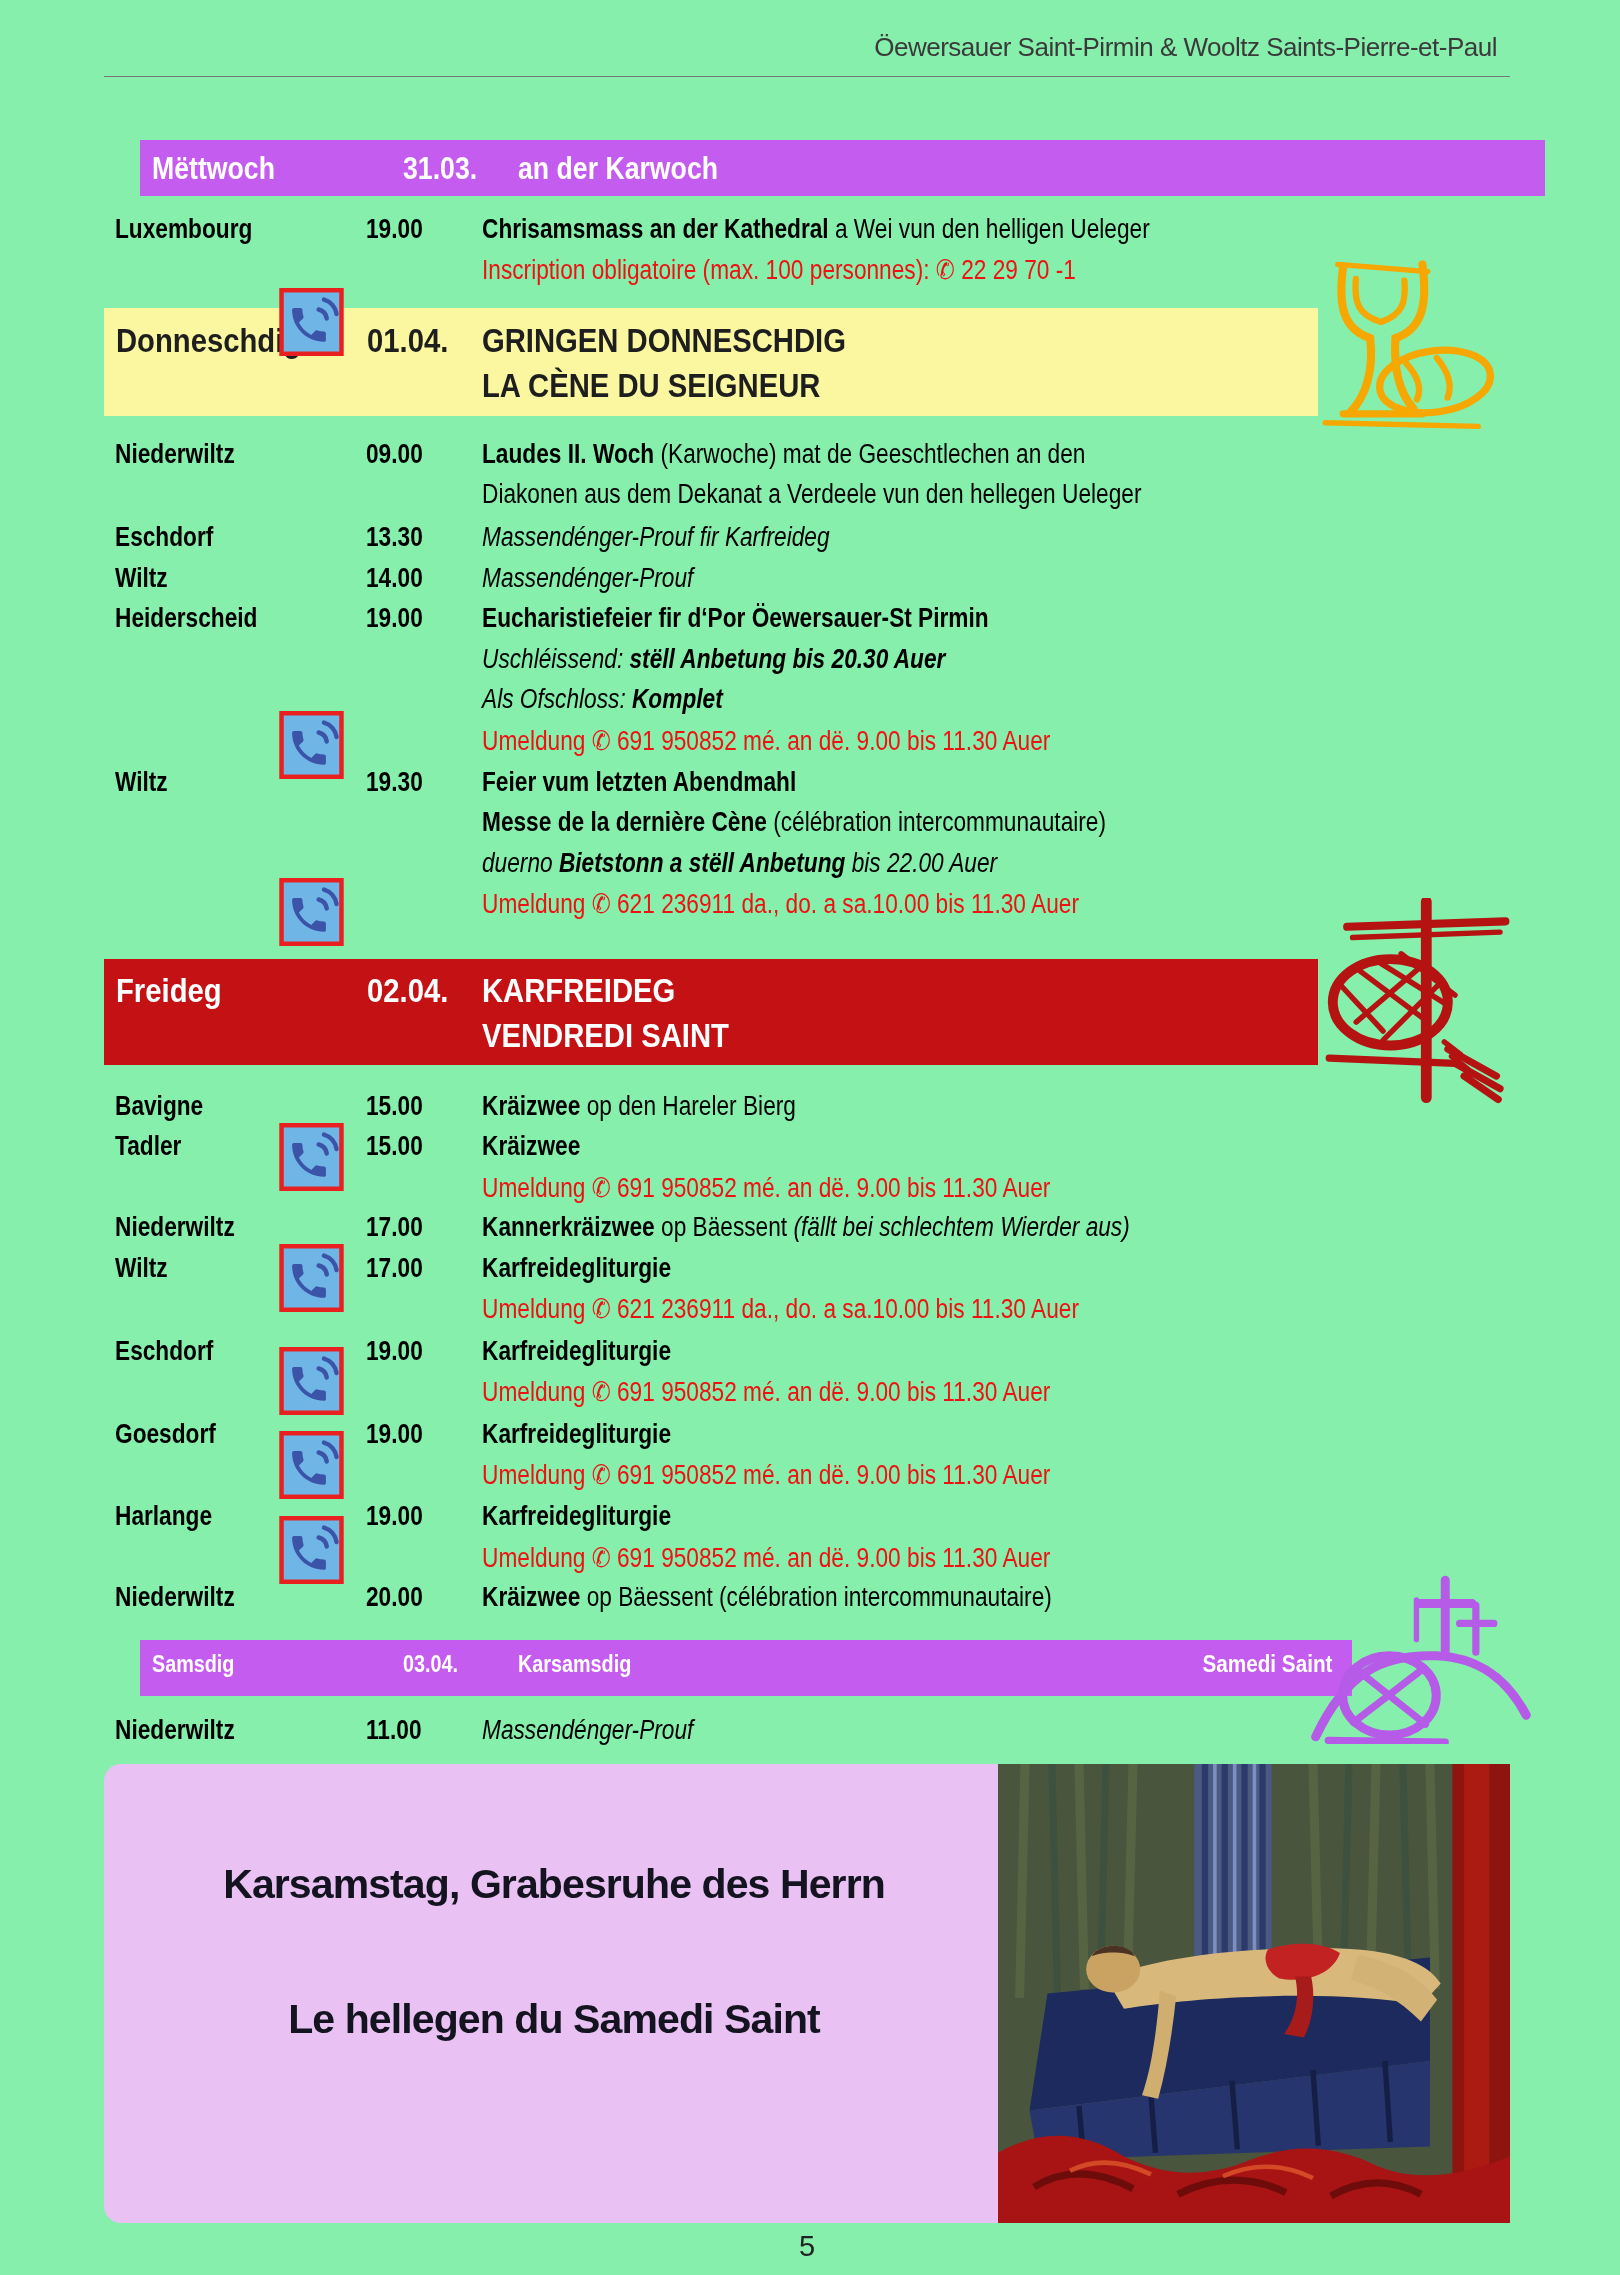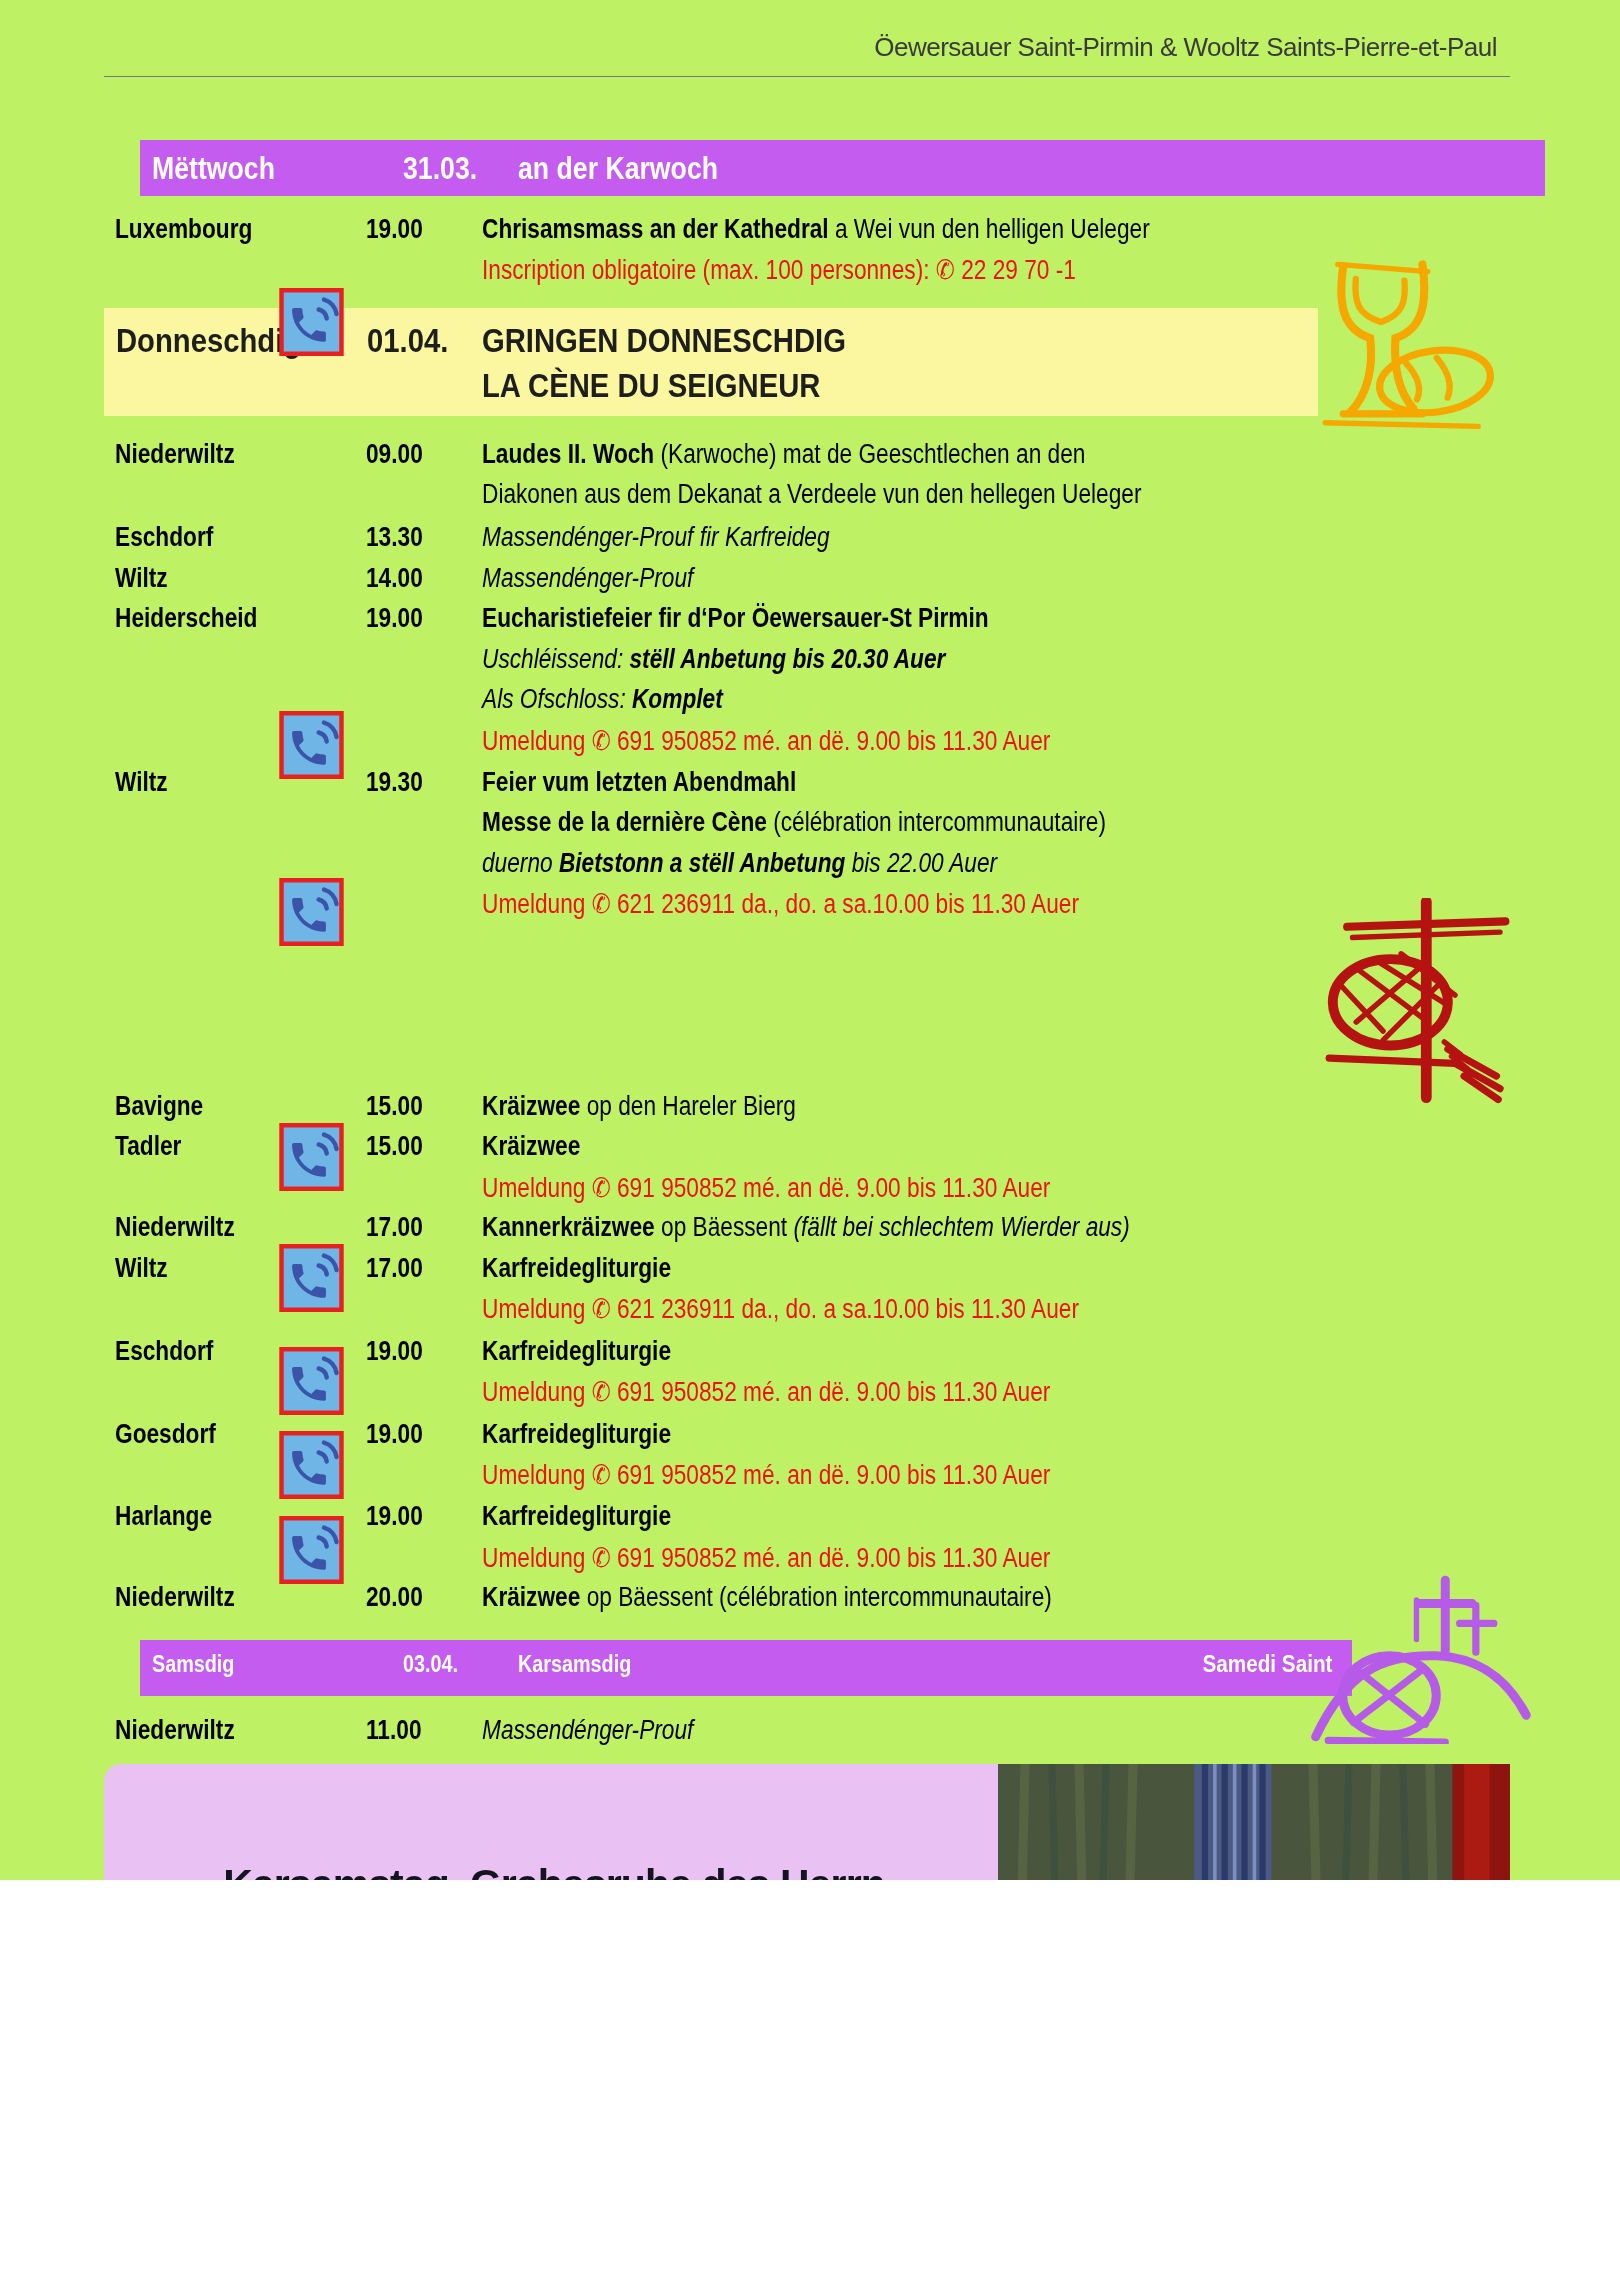--- a/index.html
+++ b/index.html
@@ -1,16 +1,16 @@
 <!DOCTYPE html>
 <html style="font-size:14.4px"><head>
 <meta charset="utf-8">
 <style>
   html,body{margin:0;padding:0;background:#ffffff;}
-  .page{position:relative;width:1620px;height:1880px;background:#bef264;
+  .page{position:relative;width:1620px;height:2275px;background:#86efac;
         font-family:"Liberation Sans",sans-serif;overflow:hidden;}
 
   
   .hdr{position:absolute;left:104px;top:32px;width:1393px;text-align:right;
        font-size:26px;color:#3a3a3a;letter-spacing:-0.5px;}
   .hdr-rule{position:absolute;left:104px;top:76px;width:1406px;border-top:1.8px solid #777;}
 
   
   .line{position:absolute;left:0;height:41px;font-size:27px;color:#000;white-space:nowrap;}
   .place{position:absolute;left:115px;font-weight:bold;transform:scaleX(0.84);transform-origin:0 50%;}
@@ -60,20 +60,26 @@
     <span class="ttl" style="top:10.8px;">an der Karwoch</span>
   </div>
 
   <div class="bar bar-yellow" style="top:308px;width:1214px;height:108px;font-size:34px;">
     <span class="day" style="top:12.6px;">Donneschdig</span>
     <span class="date" style="top:12.6px;">01.04.</span>
     <span class="ttl" style="top:12.6px;">GRINGEN DONNESCHDIG</span>
     <span class="ttl" style="top:58px;">LA CÈNE DU SEIGNEUR</span>
   </div>
 
+  <div class="bar bar-red" style="top:959px;width:1214px;height:106px;font-size:34px;">
+    <span class="day" style="top:11.7px;">Freideg</span>
+    <span class="date" style="top:11.7px;">02.04.</span>
+    <span class="ttl" style="top:11.7px;">KARFREIDEG</span>
+    <span class="ttl" style="top:57px;">VENDREDI SAINT</span>
+  </div>
 
   <div class="bar bar-purple" style="top:1640px;width:1212px;height:56px;font-size:23px;">
     <span class="day" style="top:10.8px;">Samsdig</span>
     <span class="date" style="top:10.8px;">03.04.</span>
     <span class="ttl" style="top:10.8px;">Karsamsdig</span>
     <span class="bar-right" style="top:10.8px;">Samedi Saint</span>
   </div>
 
   <div class="line" style="top:214px">
     <span class="place">Luxembourg</span>

